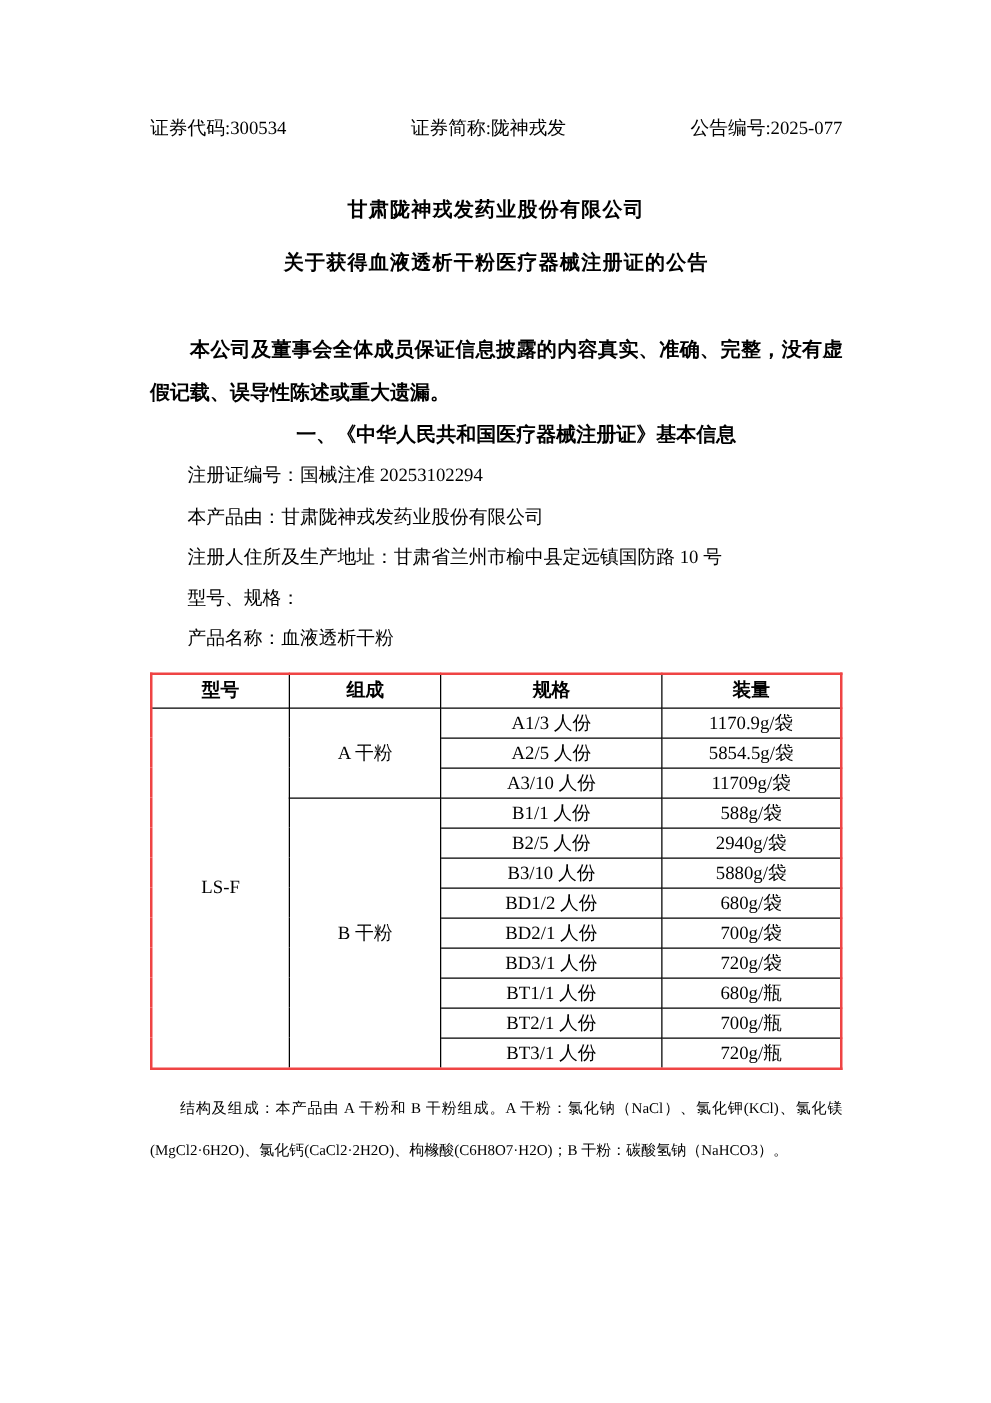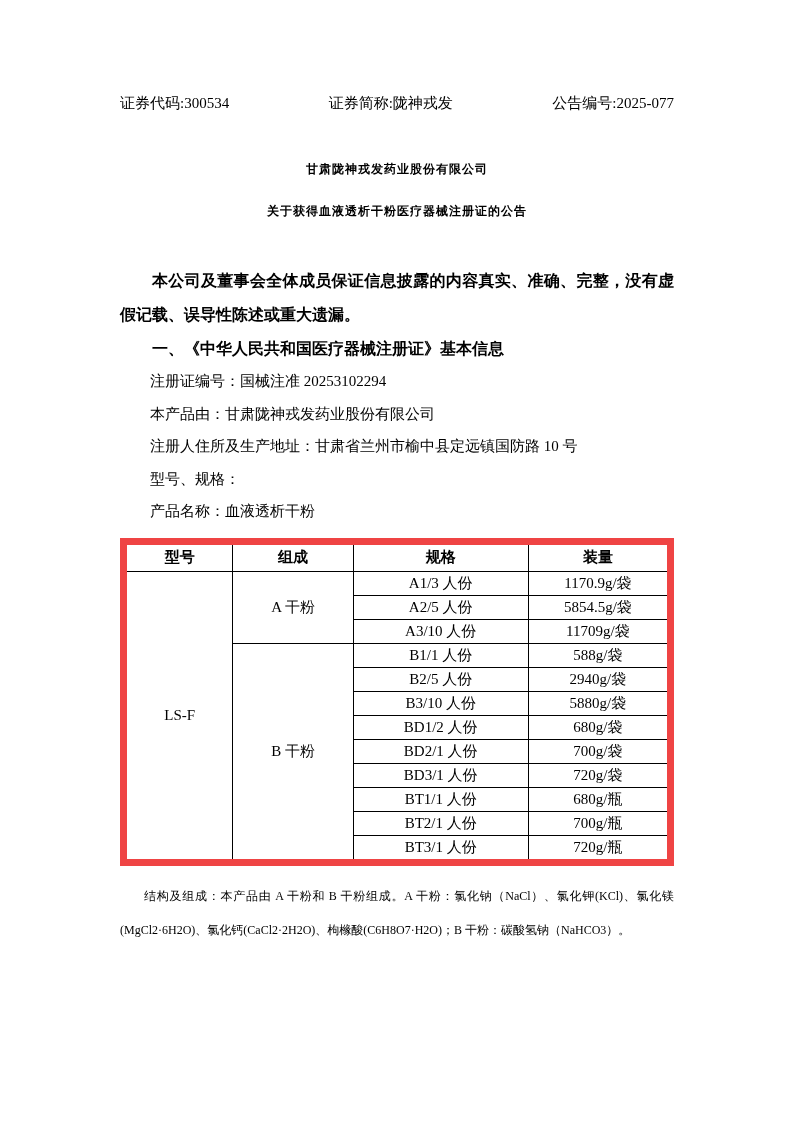--- a/index.html
+++ b/index.html
@@ -25,21 +25,21 @@
     font-size: 15px;
     line-height: 18px;
     white-space: nowrap;
   }
   
   .title-block {
     margin-top: 36px;
     text-align: center;
     font-family: "Liberation Sans", "DejaVu Sans", sans-serif;
     font-weight: bold;
-    font-size: 12px;
+    font-size: 16px;
     line-height: 42px;
     letter-spacing: 1px;
   }
   
   .declaration {
     margin: 32px 0 0 0;
     font-family: "Liberation Sans", "DejaVu Sans", sans-serif;
     font-weight: bold;
     font-size: 16px;
     line-height: 34px;
@@ -53,35 +53,36 @@
     text-indent: 2em;
     text-align: justify;
   }
   .section-heading {
     margin: 0;
     font-family: "Liberation Sans", "DejaVu Sans", sans-serif;
     font-weight: bold;
     font-size: 16px;
     line-height: 33px;
     text-indent: 2em;
+    text-align: center;
   }
   .info-line {
     margin: 0;
     font-size: 15px;
     line-height: 32.5px;
     text-indent: 2em;
     white-space: nowrap;
   }
   
   table.spec {
     margin-top: 10px;
     width: 554px;
     border-collapse: collapse;
     table-layout: fixed;
-    border: 7px solid #ef4444;
+    border: 2px solid #ef4444;
     font-size: 15px;
   }
   table.spec th, table.spec td {
     border: 1px solid #000;
     text-align: center;
     vertical-align: middle;
     padding: 0;
     overflow: hidden;
     white-space: nowrap;
   }

